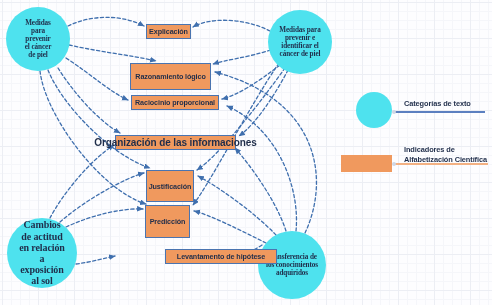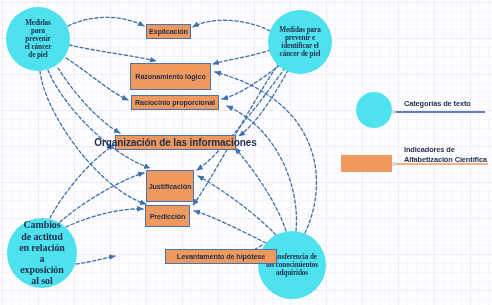--- a/index.html
+++ b/index.html
@@ -151,21 +151,21 @@
       </div>
       <div class="node box-node" style="left: 131px; top: 95px; width: 88px; height: 15px; font-size: 7.2px;">
         <span>Raciocinio proporcional</span>
       </div>
       <div class="node box-node" style="left: 115px; top: 135px; width: 121px; height: 15px; font-size: 10px;">
         <span>Organización de las informaciones</span>
       </div>
       <div class="node box-node" style="left: 146px; top: 170px; width: 48px; height: 32px; font-size: 7.2px;">
         <span>Justificación</span>
       </div>
-      <div class="node box-node" style="left: 145px; top: 205px; width: 45px; height: 22px; font-size: 7.2px;">
+      <div class="node box-node" style="left: 145px; top: 205px; width: 45px; height: 33px; font-size: 7.2px;">
         <span>Predicción</span>
       </div>
       <div class="node box-node" style="left: 117px; top: 249px; width: 112px; height: 15px; font-size: 7.2px; margin-left: 48px;">
         <span>Levantamento de hipótese</span>
       </div>
     </div>
   <div id="legend-layer">
       <div class="legend-rule" style="left: 395px; top: 111px; width: 90px; background: rgb(91, 127, 192);"></div>
       <div class="legend-dot" style="left: 392px; top: 110px;"></div>
       <div class="legend-circle" style="left: 356px; top: 92px; width: 36px; height: 36px; background: rgb(78, 226, 238);"></div>

